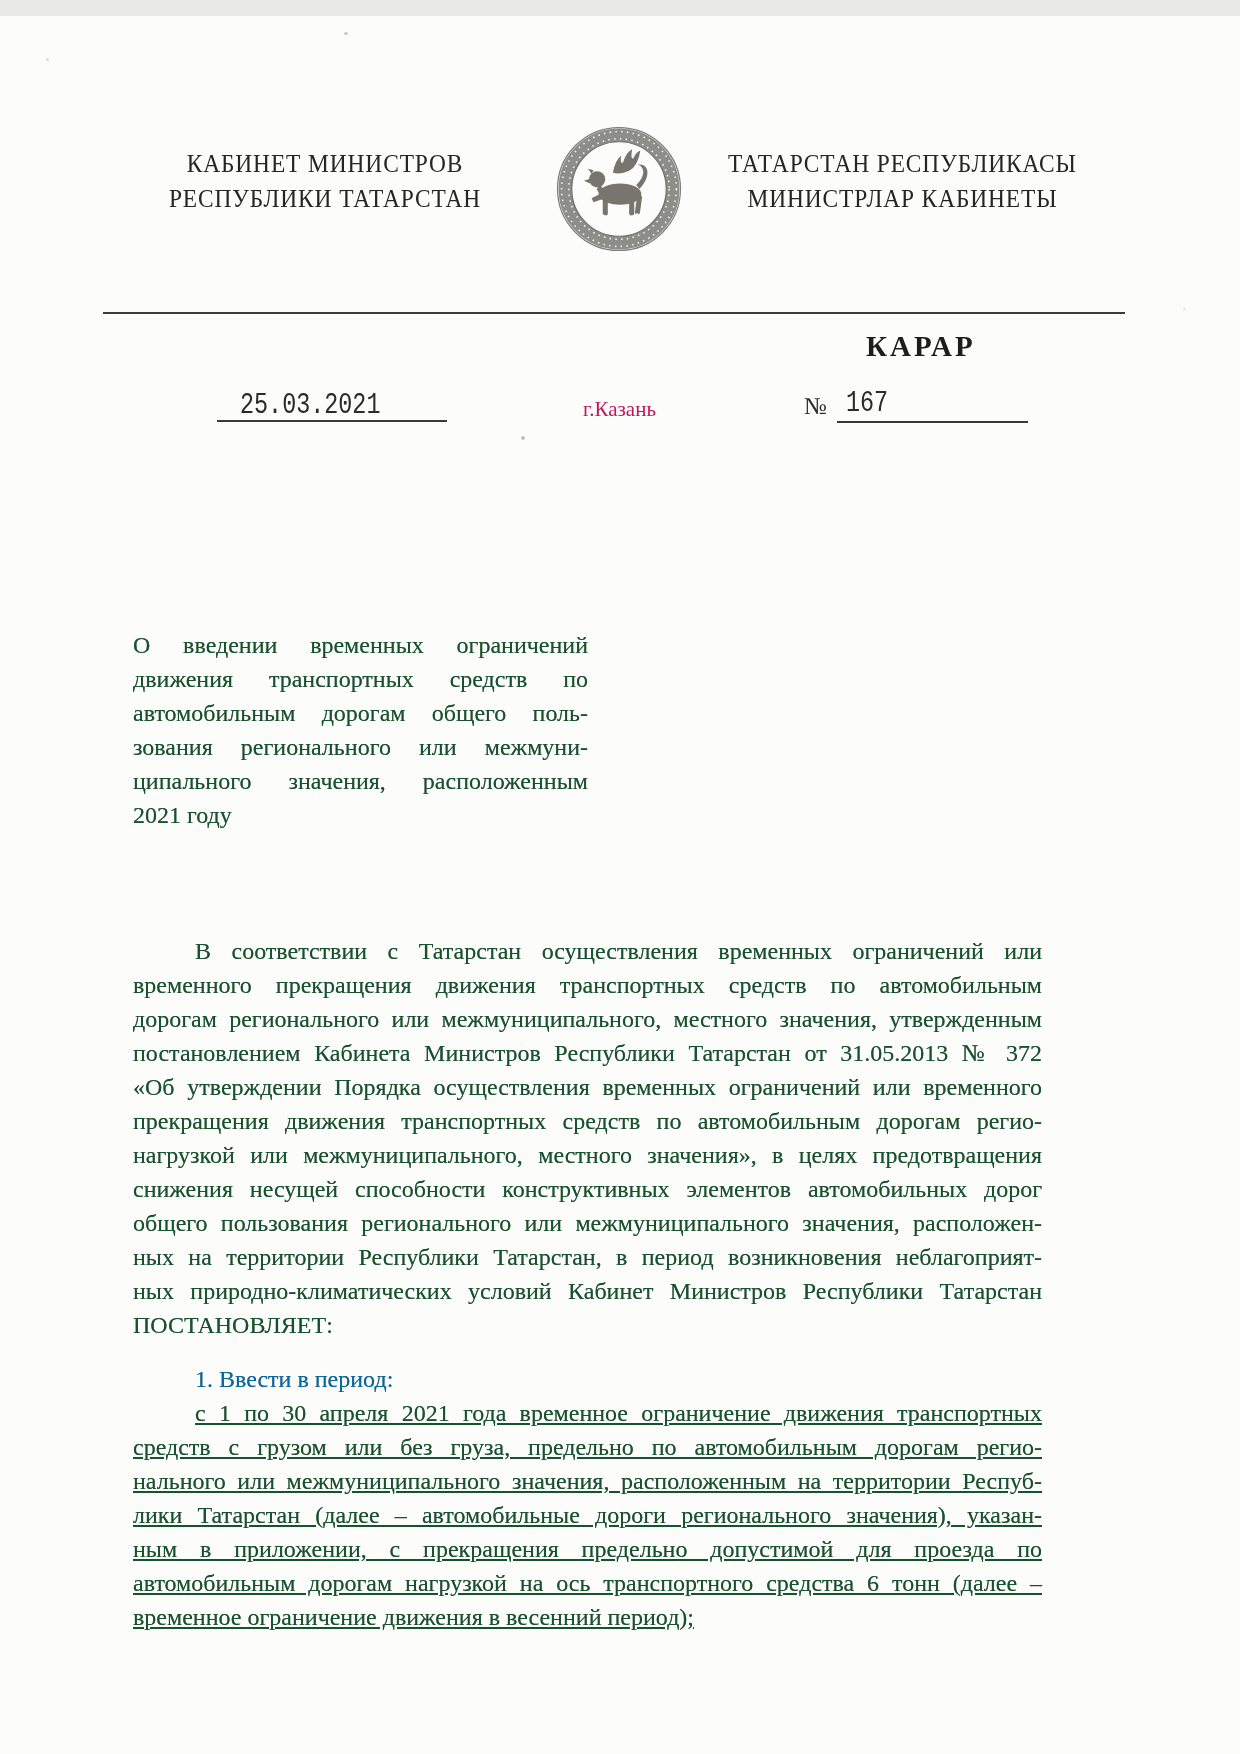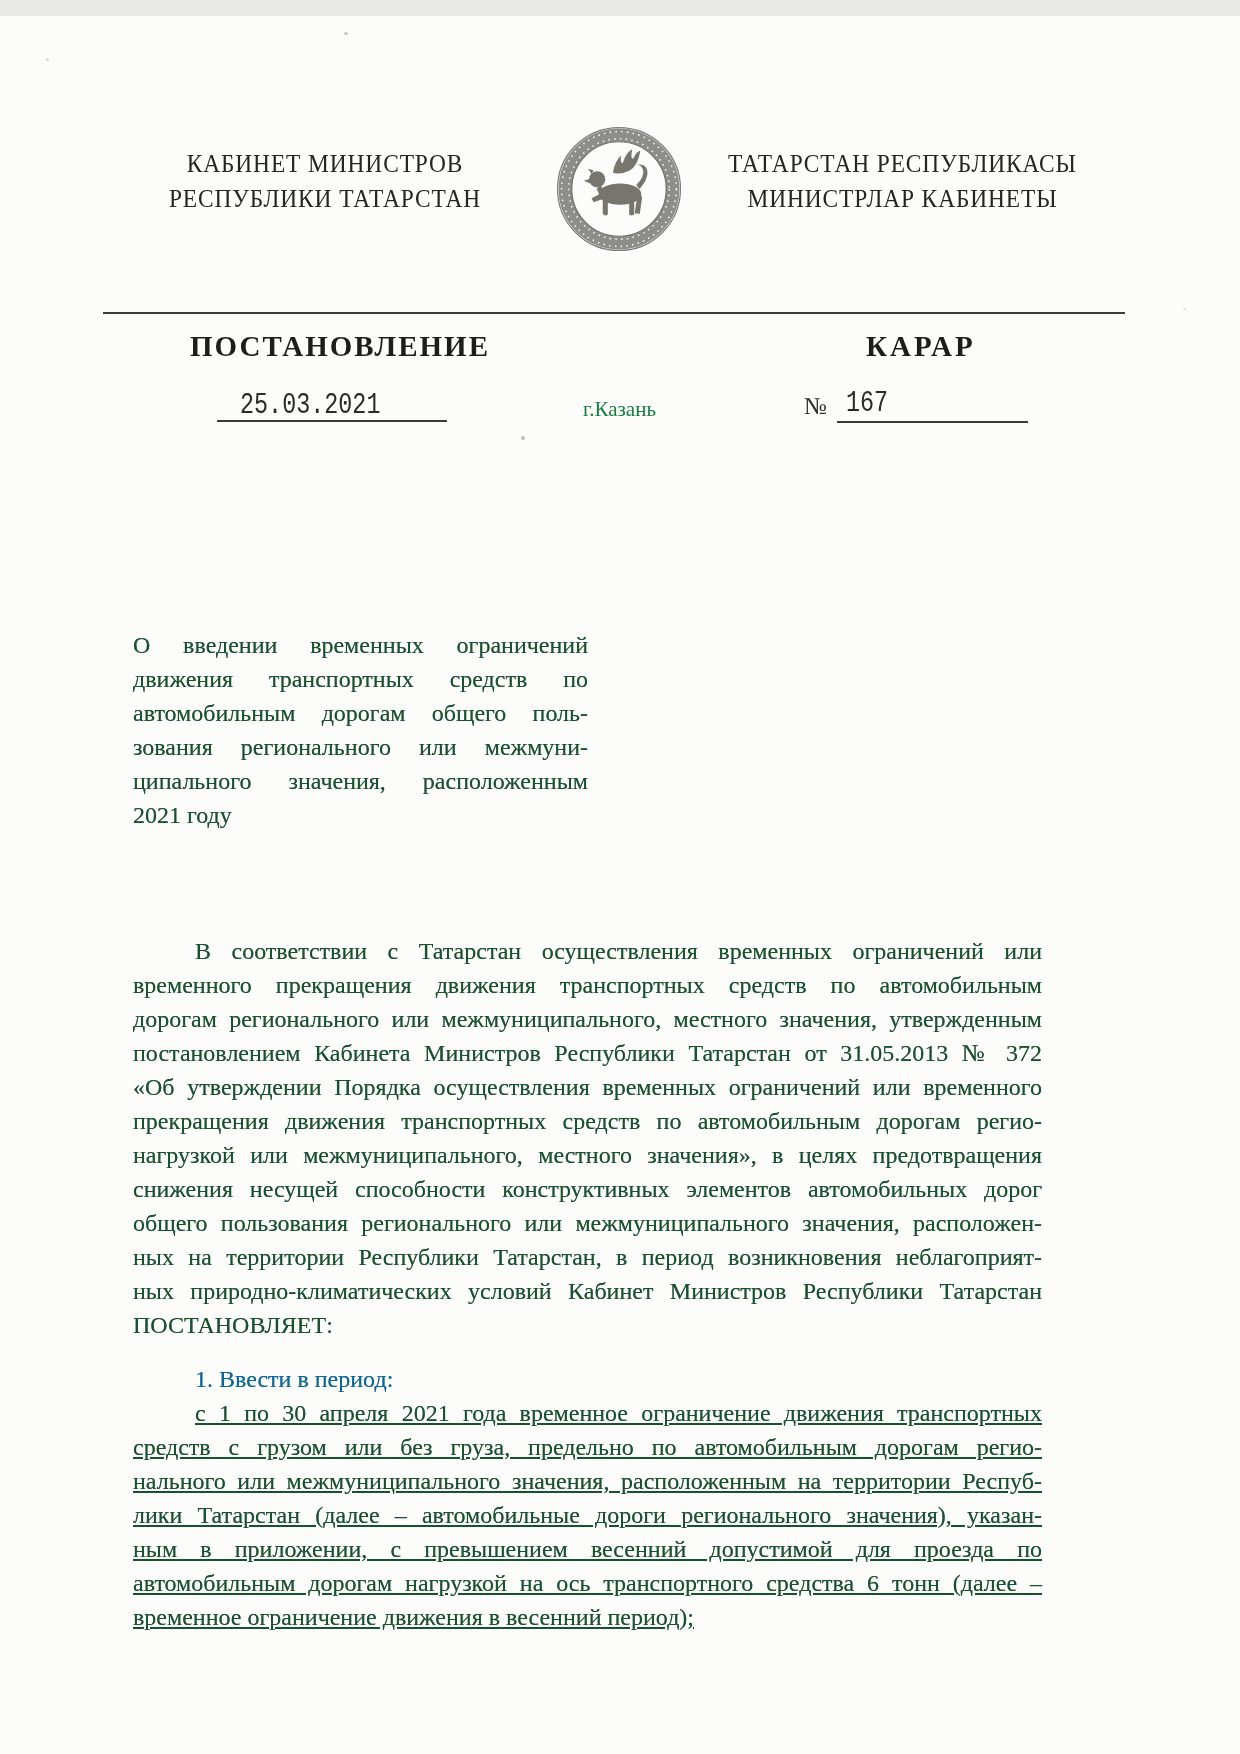--- a/index.html
+++ b/index.html
@@ -38,21 +38,21 @@
   
   .stamp{
     position:absolute;
     font-family:"Liberation Mono", monospace;
     font-size:30px;color:#2b2b2b;
     transform:scaleX(.78);transform-origin:left top;
     white-space:nowrap;
   }
   .doc-date{left:240px;top:372px;}
   .doc-number{left:846px;top:370px;}
-  .place{position:absolute;left:583px;top:381px;font-size:21px;color:#15803d;}
+  .place{position:absolute;left:583px;top:381px;font-size:21px;color:#be185d;}
   .num-sign{position:absolute;left:804px;top:377px;font-size:24px;color:#2c2c2c;}
   .u-line{position:absolute;height:2px;background:#3a3a3a;}
   .u-date{left:217px;top:404px;width:230px;}
   .u-number{left:837px;top:405px;width:191px;}
   
   .textblock{
     position:absolute;
     font-size:24px;line-height:34px;
     color:#14532d;
     text-shadow:0 0 .5px rgba(30,30,30,.55);
@@ -115,21 +115,20 @@
     </text>
   </svg>
 
   <div class="org-block org-right">
     <div>ТАТАРСТАН РЕСПУБЛИКАСЫ</div>
     <div>МИНИСТРЛАР КАБИНЕТЫ</div>
   </div>
 
   <div class="divider"></div>
 
-  <div class="doc-type doc-type-ru">ПОСТАНОВЛЕНИЕ</div>
   <div class="doc-type doc-type-tt">КАРАР</div>
 
   <div class="stamp doc-date">25.03.2021</div>
   <div class="u-line u-date"></div>
   <div class="place">г.Казань</div>
   <div class="num-sign">№</div>
   <div class="stamp doc-number">167</div>
   <div class="u-line u-number"></div>
 
   <div class="textblock subject">
@@ -155,21 +154,21 @@
       <div class="tline">ных природно-климатических условий Кабинет Министров Республики Татарстан</div>
       <div class="tline">ПОСТАНОВЛЯЕТ:</div>
     </div>
 
   <div class="item-heading">1. Ввести в период:</div>
   <div class="textblock item-body indent-first">
       <div class="tline">с 1 по 30 апреля 2021 года временное ограничение движения транспортных</div>
       <div class="tline">средств с грузом или без груза, предельно по автомобильным дорогам регио-</div>
       <div class="tline">нального или межмуниципального значения, расположенным на территории Респуб-</div>
       <div class="tline">лики Татарстан (далее – автомобильные дороги регионального значения), указан-</div>
-      <div class="tline">ным в приложении, с превышением весенний допустимой для проезда по</div>
+      <div class="tline">ным в приложении, с прекращения предельно допустимой для проезда по</div>
       <div class="tline">автомобильным дорогам нагрузкой на ось транспортного средства 6 тонн (далее –</div>
       <div class="tline">временное ограничение движения в весенний период);</div>
     </div>
 
   <div class="scan-band"></div>
   <div class="speck sp1"></div>
   <div class="speck sp2"></div>
   <div class="speck sp3"></div>
   <div class="speck sp4"></div>
 

